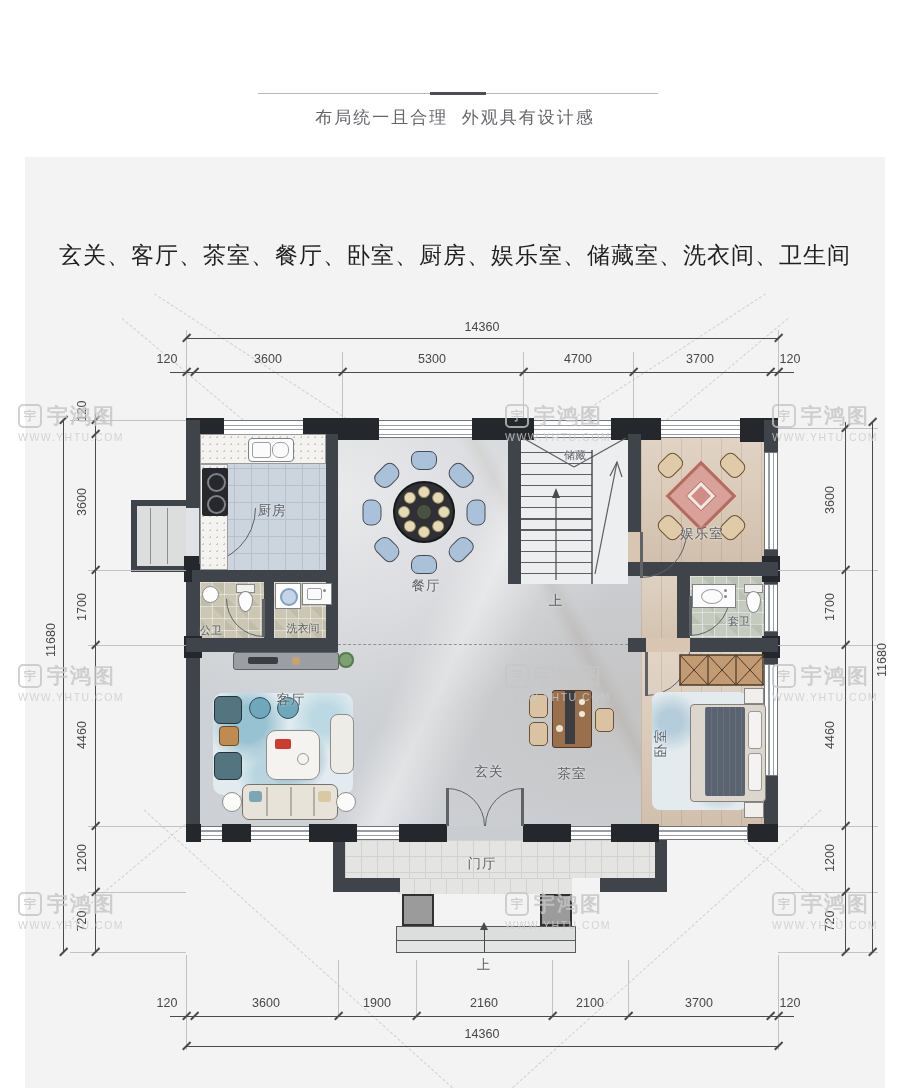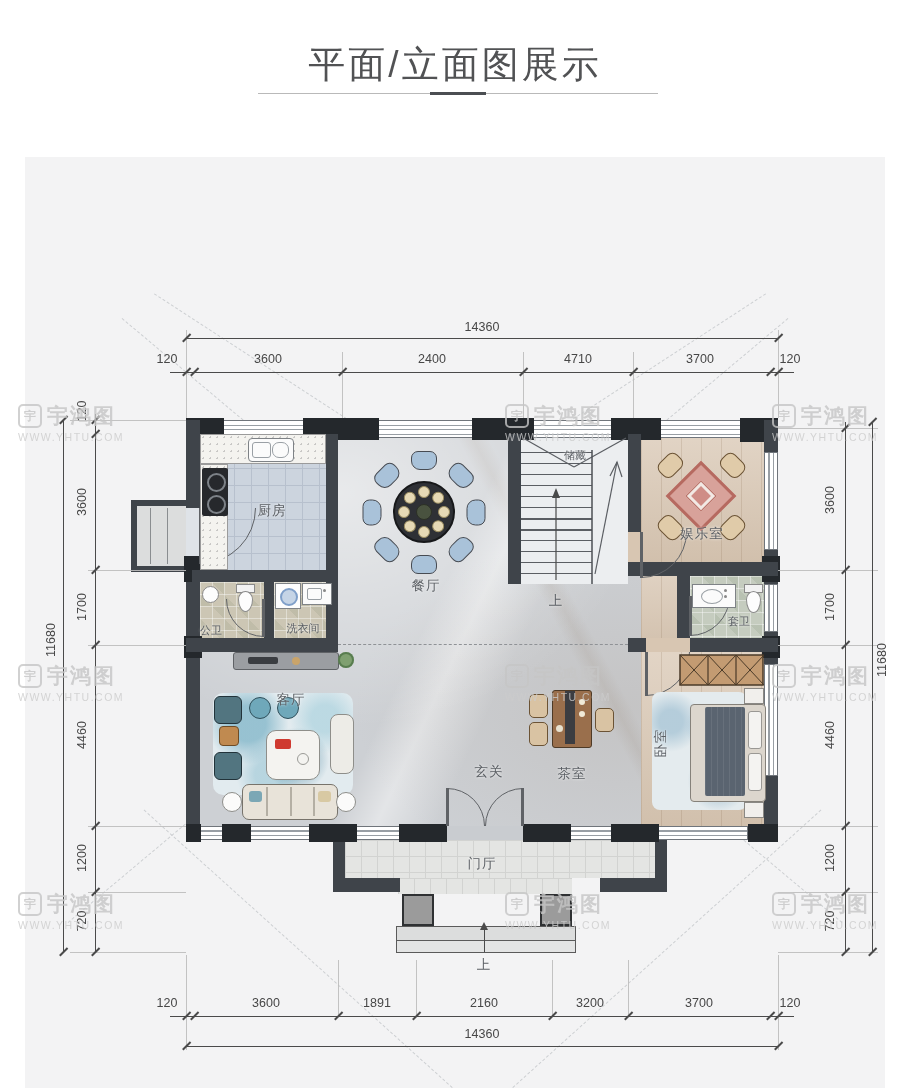--- a/index.html
+++ b/index.html
@@ -95,27 +95,28 @@
   .wm-logo{display:inline-block;width:20px;height:20px;border:2px solid #c6c6c6;border-radius:5px;
            color:#c6c6c6;font-size:12px;font-weight:700;text-align:center;line-height:20px;}
   .wm-name{font-size:21px;font-weight:700;color:#c6c6c6;letter-spacing:2px;}
   .wm-url{font-size:10.5px;color:#cccccc;letter-spacing:1.5px;margin-top:1px;}
 </style>
 </head>
 <body>
 
 <div class="page">
 
-  <div class="title">平面/立面图展示</div>
   <div class="divider">
     <div class="thin"></div>
       <div class="thick"></div>
   </div>
+  <div class="subtitle">布局统一且合理  外观具有设计感</div>
 
   <div class="panel"></div>
+  <div class="roomlist">玄关、客厅、茶室、餐厅、卧室、厨房、娱乐室、储藏室、洗衣间、卫生间</div>
 
   <div class="dash" style="left:12px;top:620px;width:940px;transform:rotate(40deg);"></div>
   <div class="dash" style="left:-42px;top:620px;width:940px;transform:rotate(-40deg);"></div>
   <div class="dash" style="left:130px;top:375px;width:300px;transform:rotate(33deg);"></div>
   <div class="dash" style="left:490px;top:375px;width:300px;transform:rotate(-33deg);"></div>
   <div class="dash" style="left:90px;top:950px;width:420px;transform:rotate(42deg);"></div>
   <div class="dash" style="left:455px;top:950px;width:420px;transform:rotate(-42deg);"></div>
 
   <div class="marble" style="left:200px;top:434px;width:564px;height:392px;"></div>
   <div class="grid-blue" style="left:200px;top:434px;width:126px;height:136px;"></div>
@@ -368,45 +369,45 @@
   <div class="hline" style="left:170px;top:372px;width:624px;"></div>
   <div class="tk" style="left:180.5px;top:371px;"></div>
     <div class="tk" style="left:188.5px;top:371px;"></div>
   <div class="tk" style="left:336.5px;top:371px;"></div>
     <div class="tk" style="left:517.5px;top:371px;"></div>
   <div class="tk" style="left:627.5px;top:371px;"></div>
     <div class="tk" style="left:764.5px;top:371px;"></div>
   <div class="tk" style="left:772.5px;top:371px;"></div>
   <div class="hlab" style="left:167px;top:359px;">120</div>
   <div class="hlab" style="left:268px;top:359px;">3600</div>
-  <div class="hlab" style="left:432px;top:359px;">2400</div>
-  <div class="hlab" style="left:578px;top:359px;">4710</div>
+  <div class="hlab" style="left:432px;top:359px;">5300</div>
+  <div class="hlab" style="left:578px;top:359px;">4700</div>
   <div class="hlab" style="left:700px;top:359px;">3700</div>
   <div class="hlab" style="left:790px;top:359px;">120</div>
 
   <div class="extv" style="left:186px;top:955px;height:95px;"></div>
   <div class="extv" style="left:338px;top:960px;height:57px;"></div>
   <div class="extv" style="left:416px;top:960px;height:57px;"></div>
   <div class="extv" style="left:552px;top:960px;height:57px;"></div>
   <div class="extv" style="left:628px;top:960px;height:57px;"></div>
   <div class="extv" style="left:778px;top:955px;height:95px;"></div>
   <div class="hline" style="left:170px;top:1016px;width:624px;"></div>
   <div class="tk" style="left:180.5px;top:1015px;"></div>
     <div class="tk" style="left:188.5px;top:1015px;"></div>
   <div class="tk" style="left:332.5px;top:1015px;"></div>
     <div class="tk" style="left:410.5px;top:1015px;"></div>
   <div class="tk" style="left:546.5px;top:1015px;"></div>
     <div class="tk" style="left:622.5px;top:1015px;"></div>
   <div class="tk" style="left:764.5px;top:1015px;"></div>
     <div class="tk" style="left:772.5px;top:1015px;"></div>
   <div class="hlab" style="left:167px;top:1003px;">120</div>
   <div class="hlab" style="left:266px;top:1003px;">3600</div>
-  <div class="hlab" style="left:377px;top:1003px;">1891</div>
+  <div class="hlab" style="left:377px;top:1003px;">1900</div>
   <div class="hlab" style="left:484px;top:1003px;">2160</div>
-  <div class="hlab" style="left:590px;top:1003px;">3200</div>
+  <div class="hlab" style="left:590px;top:1003px;">2100</div>
   <div class="hlab" style="left:699px;top:1003px;">3700</div>
   <div class="hlab" style="left:790px;top:1003px;">120</div>
   <div class="hline" style="left:186px;top:1046px;width:592px;"></div>
   <div class="tk" style="left:180.5px;top:1045px;"></div>
     <div class="tk" style="left:772.5px;top:1045px;"></div>
   <div class="hlab" style="left:482px;top:1034px;">14360</div>
 
   <div class="exth" style="left:70px;top:420px;width:116px;"></div>
   <div class="exth" style="left:88px;top:570px;width:98px;"></div>
   <div class="exth" style="left:88px;top:645px;width:98px;"></div>

